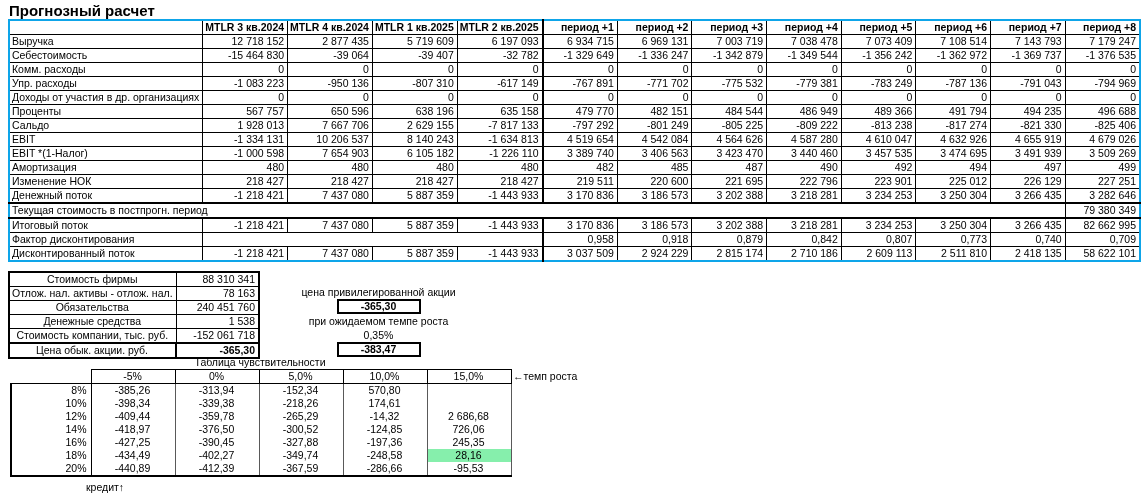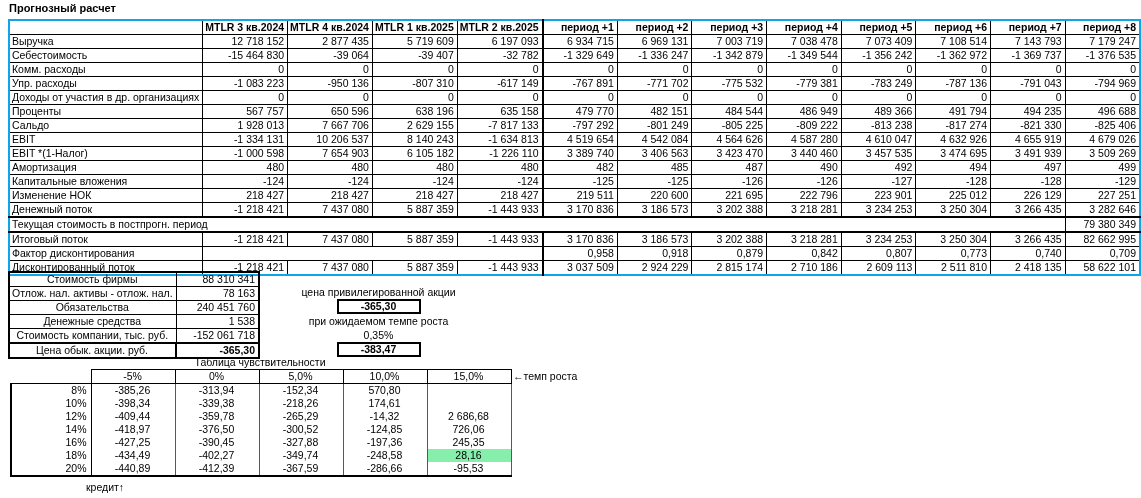--- a/index.html
+++ b/index.html
@@ -1,18 +1,18 @@
 <!DOCTYPE html>
 <html><head>
 <meta charset="utf-8">
 <style>
   html,body{margin:0;padding:0;background:#fff;}
   .page{position:relative;width:1141px;height:498px;background:#fff;overflow:hidden;
         font-family:"Liberation Sans",sans-serif;font-size:10.5px;color:#000;}
-  .sheet-title{position:absolute;left:9px;top:2px;font-weight:bold;font-size:11px;white-space:nowrap;}
+  .sheet-title{position:absolute;left:9px;top:2px;font-weight:bold;font-size:15px;white-space:nowrap;}
 
   table{border-collapse:collapse;table-layout:fixed;}
   th,td{height:13px;line-height:13px;padding:0 3px 0 2px;overflow:hidden;white-space:nowrap;}
 
   
   #forecast{position:absolute;left:8px;top:19px;border:2px solid #0ea5e9;}
   #forecast th,#forecast td{border:1px solid #000;}
   #forecast thead th{font-weight:bold;text-align:right;}
   #forecast .lab{text-align:left;}
   #forecast .num{text-align:right;}
@@ -231,35 +231,20 @@
           <td class="num">480</td>
           <td class="num sep">480</td>
           <td class="num">482</td>
           <td class="num">485</td>
           <td class="num">487</td>
           <td class="num">490</td>
           <td class="num">492</td>
           <td class="num">494</td>
           <td class="num">497</td>
           <td class="num">499</td>
-        </tr>
-        <tr>
-          <td class="lab">Капитальные вложения</td>
-          <td class="num">-124</td>
-          <td class="num">-124</td>
-          <td class="num">-124</td>
-          <td class="num sep">-124</td>
-          <td class="num">-125</td>
-          <td class="num">-125</td>
-          <td class="num">-126</td>
-          <td class="num">-126</td>
-          <td class="num">-127</td>
-          <td class="num">-128</td>
-          <td class="num">-128</td>
-          <td class="num">-129</td>
         </tr>
         <tr>
           <td class="lab">Изменение НОК</td>
           <td class="num">218 427</td>
           <td class="num">218 427</td>
           <td class="num">218 427</td>
           <td class="num sep">218 427</td>
           <td class="num">219 511</td>
           <td class="num">220 600</td>
           <td class="num">221 695</td>

